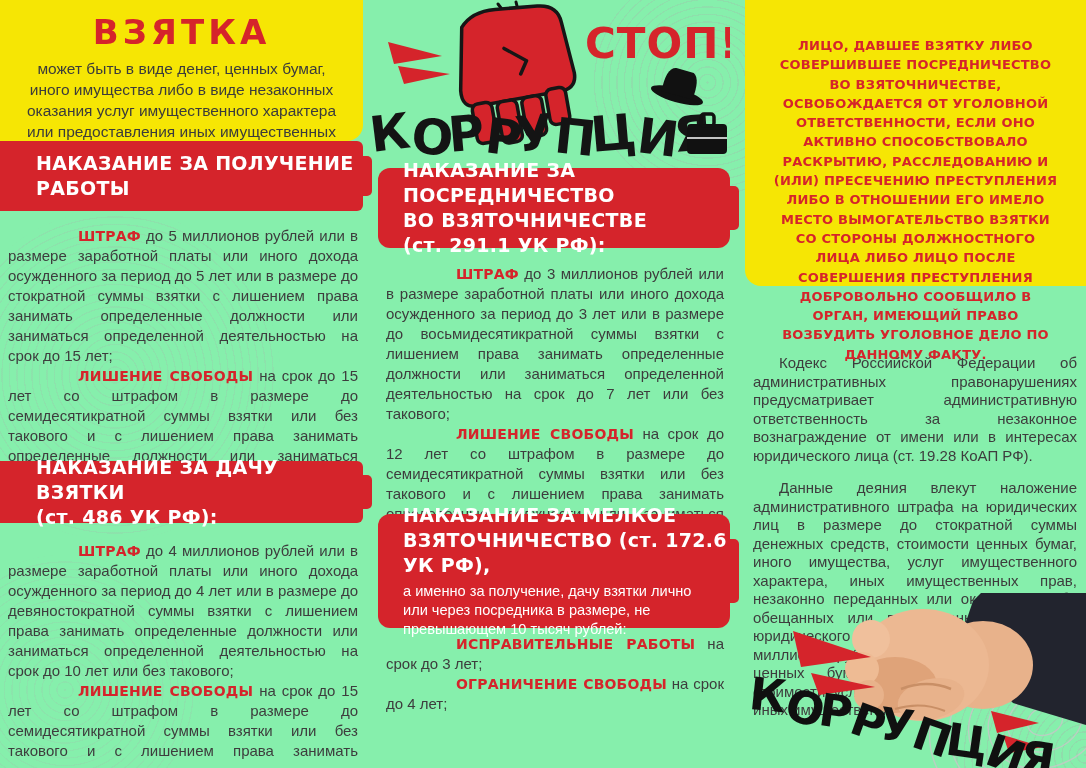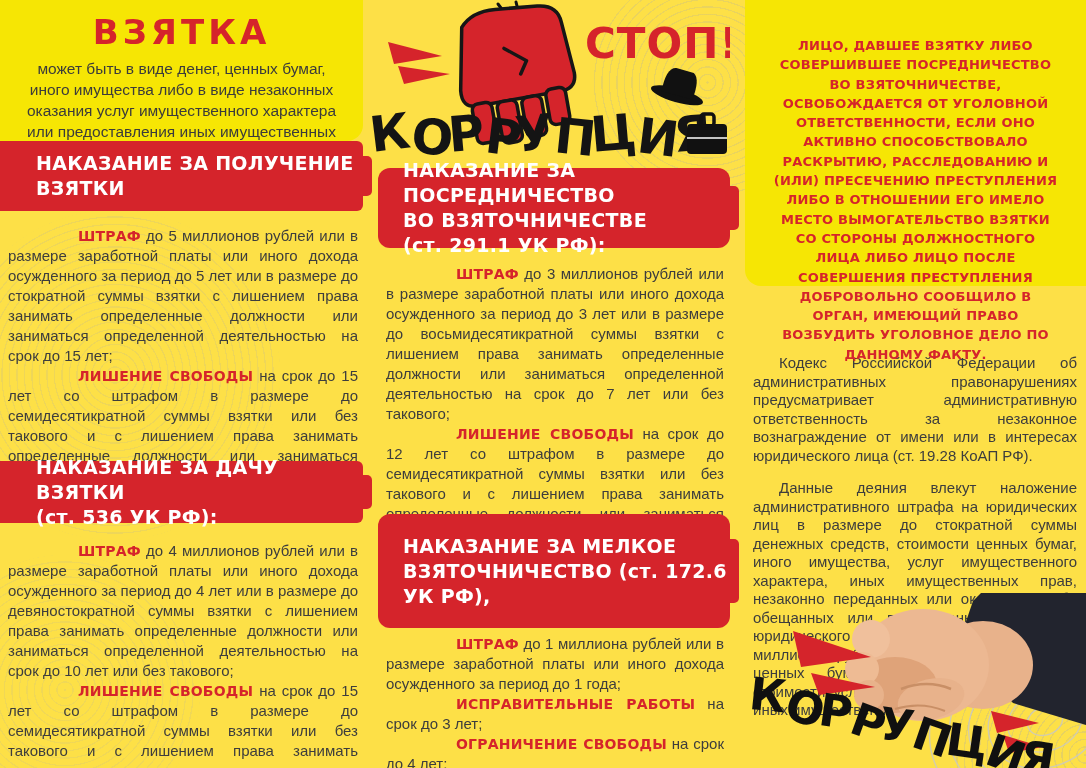--- a/index.html
+++ b/index.html
@@ -4,21 +4,21 @@
 <style>
   :root{
     --red:#d5242b;
     --yellow:#f6e604;
     --ink:#3d3d3d;
   }
   html,body{margin:0;padding:0;background:#888;}
   .page{
     position:relative;
     width:1086px;height:768px;
-    background:#fde047;
+    background:#86efac;
     overflow:hidden;
     font-family:"Liberation Sans", sans-serif;
     color:var(--ink);
   }
   
   .fp{
     position:absolute;
     border-radius:50%;
     background:repeating-radial-gradient(circle, rgba(170,170,170,.55) 0 1.2px, transparent 1.2px 7.5px);
     pointer-events:none;
@@ -93,31 +93,31 @@
   <div class="fp" style="left:-70px;top:555px;width:270px;height:270px;opacity:.28;"></div>
   <div class="fp" style="left:590px;top:-35px;width:235px;height:235px;opacity:.42;"></div>
   <div class="fp" style="left:950px;top:620px;width:270px;height:270px;opacity:.5;"></div>
 
   <div class="yellow-block left-yellow">
     <h1 class="bribe-title">ВЗЯТКА</h1>
     <p class="bribe-intro">может быть в виде денег, ценных бумаг, иного имущества либо в виде незаконных оказания услуг имущественного характера или предоставления иных имущественных прав.</p>
   </div>
 
   <div class="banner banner-left" id="banner-receiving">
-    <div class="banner-line">НАКАЗАНИЕ ЗА ПОЛУЧЕНИЕ ВЗЯТКИ</div>
+    <div class="banner-line">НАКАЗАНИЕ ЗА ПОЛУЧЕНИЕ РАБОТЫ</div>
   </div>
 
   <div class="text-block" id="text-receiving">
     <p><span class="kw">ШТРАФ</span> <span>до 5 миллионов рублей или в размере заработной платы или иного дохода осужденного за период до 5 лет или в размере до стократной суммы взятки с лишением права занимать определенные должности или заниматься определенной деятельностью на срок до 15 лет;</span></p>
     <p><span class="kw">ЛИШЕНИЕ СВОБОДЫ</span> <span>на срок до 15 лет со штрафом в размере до семидесятикратной суммы взятки или без такового и с лишением права занимать определенные должности или заниматься определенной деятельностью на срок до 15 лет или без такового.</span></p>
   </div>
 
   <div class="banner banner-left" id="banner-giving">
     <div class="banner-line">НАКАЗАНИЕ ЗА ДАЧУ ВЗЯТКИ</div>
-    <div class="banner-line">(ст. 536 УК РФ):</div>
+    <div class="banner-line">(ст. 486 УК РФ):</div>
   </div>
 
   <div class="text-block" id="text-giving">
     <p><span class="kw">ШТРАФ</span> <span>до 4 миллионов рублей или в размере заработной платы или иного дохода осужденного за период до 4 лет или в размере до девяностократной суммы взятки с лишением права занимать определенные должности или заниматься определенной деятельностью на срок до 10 лет или без такового;</span></p>
     <p><span class="kw">ЛИШЕНИЕ СВОБОДЫ</span> <span>на срок до 15 лет со штрафом в размере до семидесятикратной суммы взятки или без такового и с лишением права занимать определенные должности или заниматься определенной деятельностью на срок до 10 лет или без такового.</span></p>
   </div>
 
   <div class="logo-top">
     <svg width="360" height="168" viewBox="0 0 360 168">
 
@@ -166,24 +166,24 @@
   </div>
 
   <div class="text-block" id="text-mediation">
     <p><span class="kw">ШТРАФ</span> <span>до 3 миллионов рублей или в размере заработной платы или иного дохода осужденного за период до 3 лет или в размере до восьмидесятикратной суммы взятки с лишением права занимать определенные должности или заниматься определенной деятельностью на срок до 7 лет или без такового;</span></p>
     <p><span class="kw">ЛИШЕНИЕ СВОБОДЫ</span> <span>на срок до 12 лет со штрафом в размере до семидесятикратной суммы взятки или без такового и с лишением права занимать определенные должности или заниматься определенной деятельностью на срок до 7 лет или без такового.</span></p>
   </div>
 
   <div class="banner banner-mid" id="banner-petty">
     <div class="banner-line">НАКАЗАНИЕ ЗА МЕЛКОЕ</div>
     <div class="banner-line">ВЗЯТОЧНИЧЕСТВО (ст. 172.6 УК РФ),</div>
+    <div class="banner-sub">а именно за получение, дачу взятки лично или через посредника в размере, не превышающем 10 тысяч рублей:</div>
   </div>
 
   <div class="text-block" id="text-petty">
-    <p><span class="kw">ШТРАФ</span> <span>до 1 миллиона рублей или в размере заработной платы или иного дохода осужденного за период до 1 года;</span></p>
     <p><span class="kw">ИСПРАВИТЕЛЬНЫЕ РАБОТЫ</span> <span>на срок до 3 лет;</span></p>
     <p><span class="kw">ОГРАНИЧЕНИЕ СВОБОДЫ</span> <span>на срок до 4 лет;</span></p>
 
   </div>
 
   <div class="yellow-block right-yellow">
     <p class="exemption">ЛИЦО, ДАВШЕЕ ВЗЯТКУ ЛИБО СОВЕРШИВШЕЕ ПОСРЕДНИЧЕСТВО ВО ВЗЯТОЧНИЧЕСТВЕ, ОСВОБОЖДАЕТСЯ ОТ УГОЛОВНОЙ ОТВЕТСТВЕННОСТИ, ЕСЛИ ОНО АКТИВНО СПОСОБСТВОВАЛО РАСКРЫТИЮ, РАССЛЕДОВАНИЮ И (ИЛИ) ПРЕСЕЧЕНИЮ ПРЕСТУПЛЕНИЯ ЛИБО В ОТНОШЕНИИ ЕГО ИМЕЛО МЕСТО ВЫМОГАТЕЛЬСТВО ВЗЯТКИ СО СТОРОНЫ ДОЛЖНОСТНОГО ЛИЦА ЛИБО ЛИЦО ПОСЛЕ СОВЕРШЕНИЯ ПРЕСТУПЛЕНИЯ ДОБРОВОЛЬНО СООБЩИЛО В ОРГАН, ИМЕЮЩИЙ ПРАВО ВОЗБУДИТЬ УГОЛОВНОЕ ДЕЛО ПО ДАННОМУ ФАКТУ.</p>
   </div>
 
   <div class="text-block" id="text-right">

